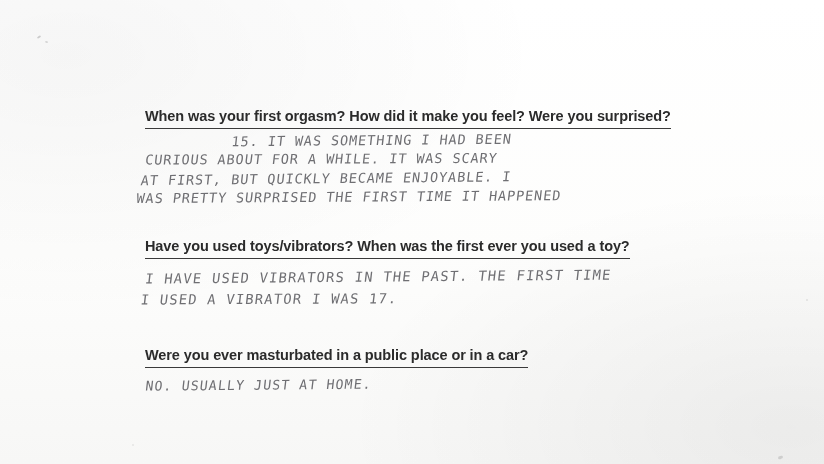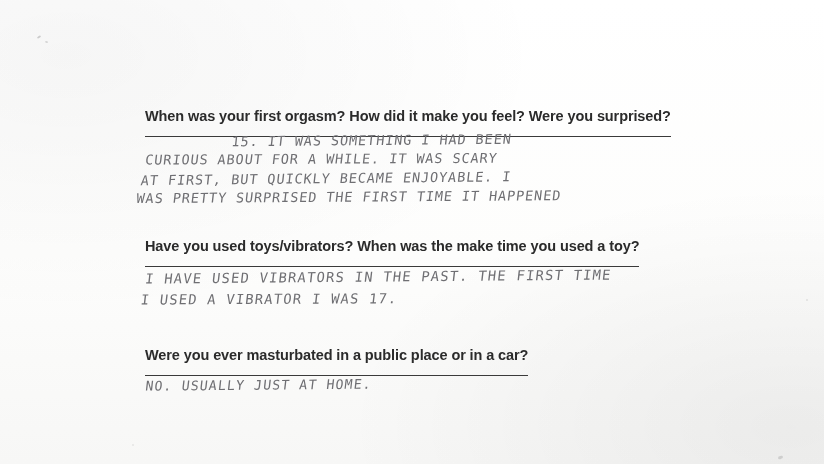--- a/index.html
+++ b/index.html
@@ -50,21 +50,21 @@
     font-family: "Liberation Sans", sans-serif;
     font-size: 14.5px;
     font-weight: 700;
     color: #2b2b2b;
     line-height: 20px;
     letter-spacing: -0.1px;
   }
   .question .qline {
     display: inline;
     border-bottom: 1.4px solid #3a3a3a;
-    padding-bottom: 12px;
+    padding-bottom: 4px;
     box-decoration-break: clone;
     -webkit-box-decoration-break: clone;
   }
 
   
   .answer {
     margin-top: 7px;
     font-family: "DejaVu Sans Mono", monospace;
     color: #6f6f73;
     font-size: 13.5px;
@@ -108,21 +108,21 @@
       <div class="question"><span class="qline">When was your first orgasm?  How did it make you feel?  Were you surprised?</span></div>
       <div class="answer a1">
         <span class="ln">15. It was something I had been</span>
         <span class="ln">curious about for a while. It was scary</span>
         <span class="ln">at first, but quickly became enjoyable. I</span>
         <span class="ln">was pretty surprised the first time it happened</span>
       </div>
     </div>
 
     <div class="qa-block block-2">
-      <div class="question"><span class="qline">Have you used toys/vibrators?  When was the make time you used a toy?</span></div>
+      <div class="question"><span class="qline">Have you used toys/vibrators?  When was the first ever you used a toy?</span></div>
       <div class="answer a2">
         <span class="ln">I have used vibrators in the past. The first time</span>
         <span class="ln">I used a vibrator I was 17.</span>
       </div>
     </div>
 
     <div class="qa-block block-3">
       <div class="question"><span class="qline">Were you ever masturbated in a public place or in a car?</span></div>
       <div class="answer a3">
         <span class="ln">No. Usually just at home.</span>

